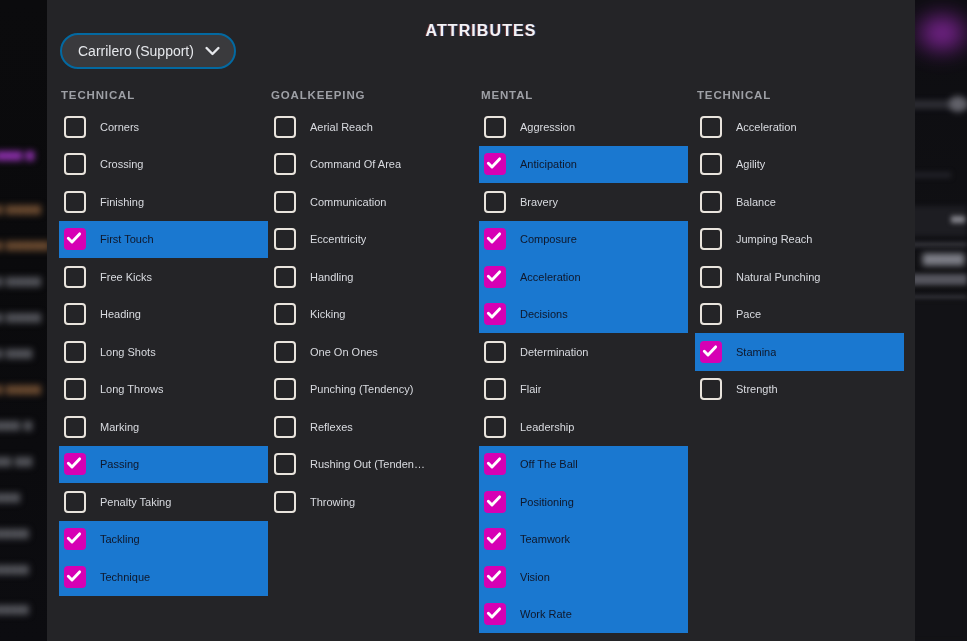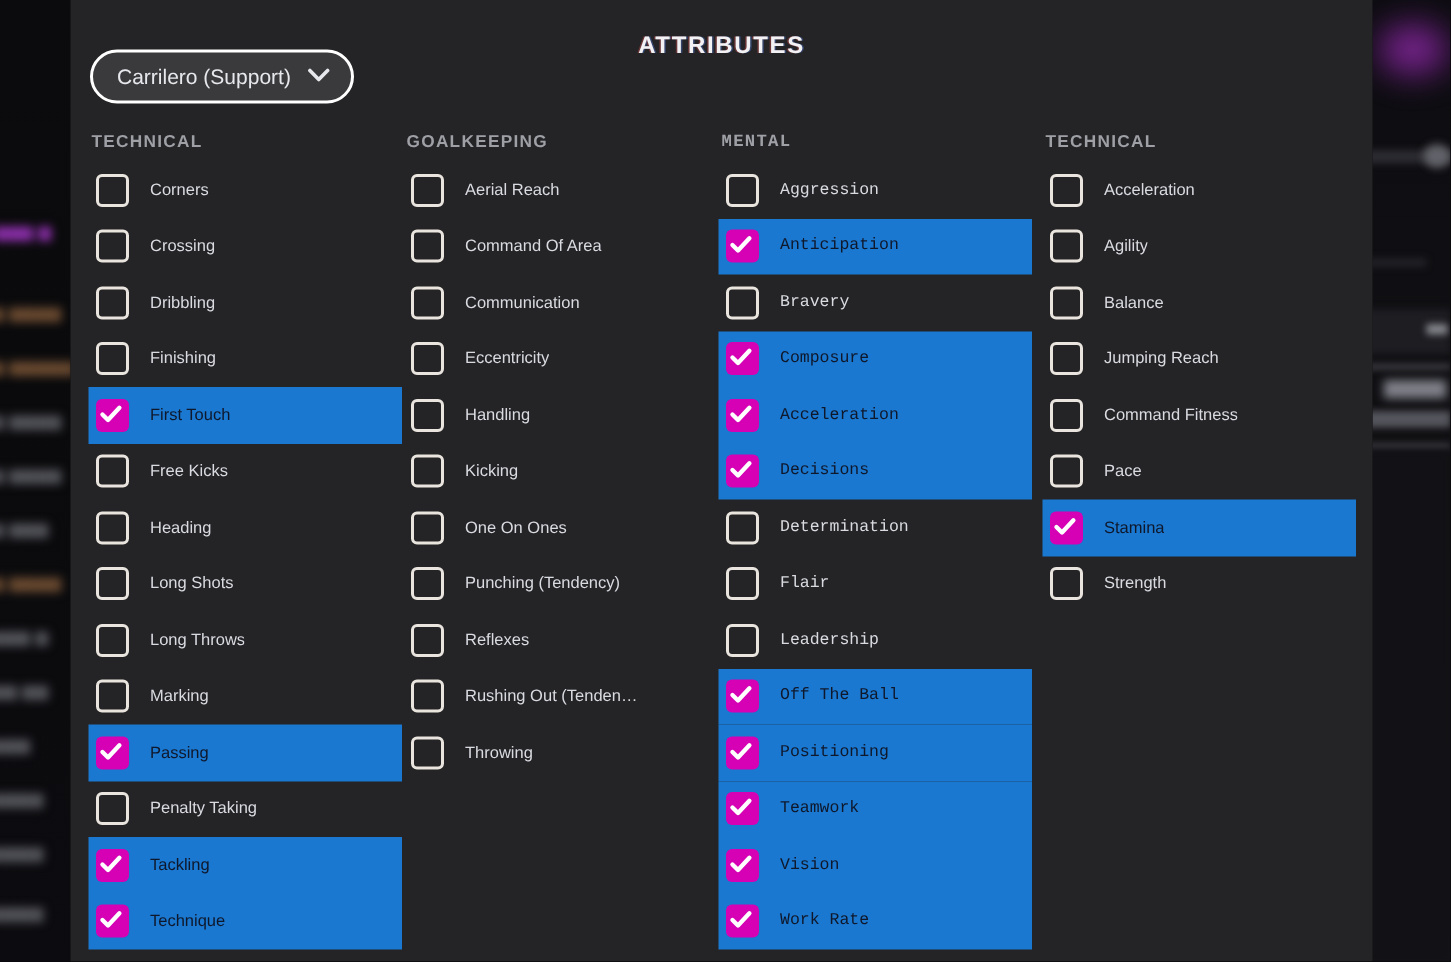--- a/index.html
+++ b/index.html
@@ -67,21 +67,21 @@
   }
 
   
   .role-dropdown {
     position: absolute;
     left: 13px; top: 33px;
     height: 36px;
     padding: 0 14px 0 16px;
     display: flex; align-items: center; gap: 11px;
     background: #3a3a3d;
-    border: 2px solid #ffffff;
+    border: 2px solid #0369a1;
     border-radius: 18px;
     cursor: pointer;
   }
   .role-label {
     font-size: 14px;
     color: #e6e8ec;
     white-space: nowrap;
   }
   .chev { display: block; }
 
@@ -91,21 +91,21 @@
     left: 0; top: 82px;
     width: 868px; height: 559px;
   }
   .col {
     position: absolute;
     top: 0;
     width: 209px;
   }
   .col-0 { left: 12px; }
   .col-1 { left: 222px; }
-  .col-2 { left: 432px; font-family: Liberation Mono, monospace; }
+  .col-2 { left: 432px; }
   .col-3 { left: 648px; }
 
   .col-head {
     height: 26px;
     padding-left: 2px;
     font-size: 11.5px;
     font-weight: bold;
     letter-spacing: .85px;
     color: #9ea0a6;
     line-height: 26px;
@@ -203,24 +203,20 @@
           <div class="row">
             <span class="cb"></span>
             <span class="row-label">Corners</span>
           </div>
           <div class="row">
             <span class="cb"></span>
             <span class="row-label">Crossing</span>
           </div>
           <div class="row">
             <span class="cb"></span>
-            <span class="row-label">Dribbling</span>
-          </div>
-          <div class="row">
-            <span class="cb"></span>
             <span class="row-label">Finishing</span>
           </div>
           <div class="row sel">
             <span class="cb">
               <svg width="18" height="18" viewBox="0 0 18 18">
                 <path d="M3.3 9.3 L7 13 L14.6 4.9" fill="none" stroke="#ffffff" stroke-width="2.9" stroke-linecap="round" stroke-linejoin="round"></path>
               </svg>
             </span>
             <span class="row-label">First Touch</span>
           </div>
@@ -428,21 +424,21 @@
           <div class="row">
             <span class="cb"></span>
             <span class="row-label">Balance</span>
           </div>
           <div class="row">
             <span class="cb"></span>
             <span class="row-label">Jumping Reach</span>
           </div>
           <div class="row">
             <span class="cb"></span>
-            <span class="row-label">Command Fitness</span>
+            <span class="row-label">Natural Punching</span>
           </div>
           <div class="row">
             <span class="cb"></span>
             <span class="row-label">Pace</span>
           </div>
           <div class="row sel">
             <span class="cb">
               <svg width="18" height="18" viewBox="0 0 18 18">
                 <path d="M3.3 9.3 L7 13 L14.6 4.9" fill="none" stroke="#ffffff" stroke-width="2.9" stroke-linecap="round" stroke-linejoin="round"></path>
               </svg>

